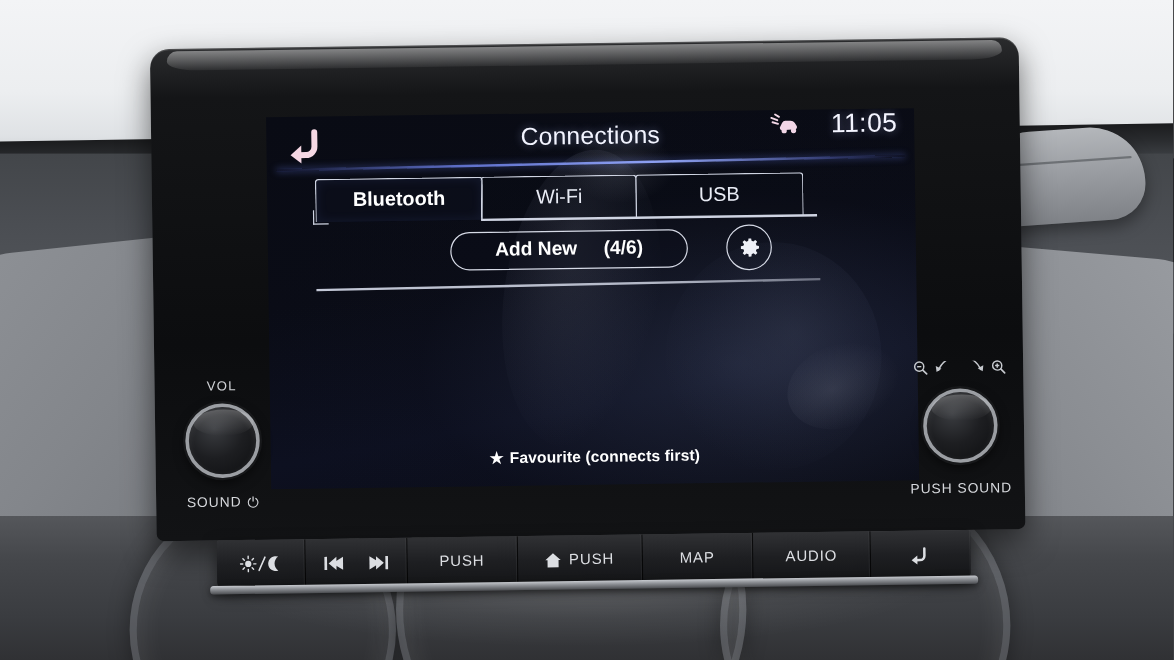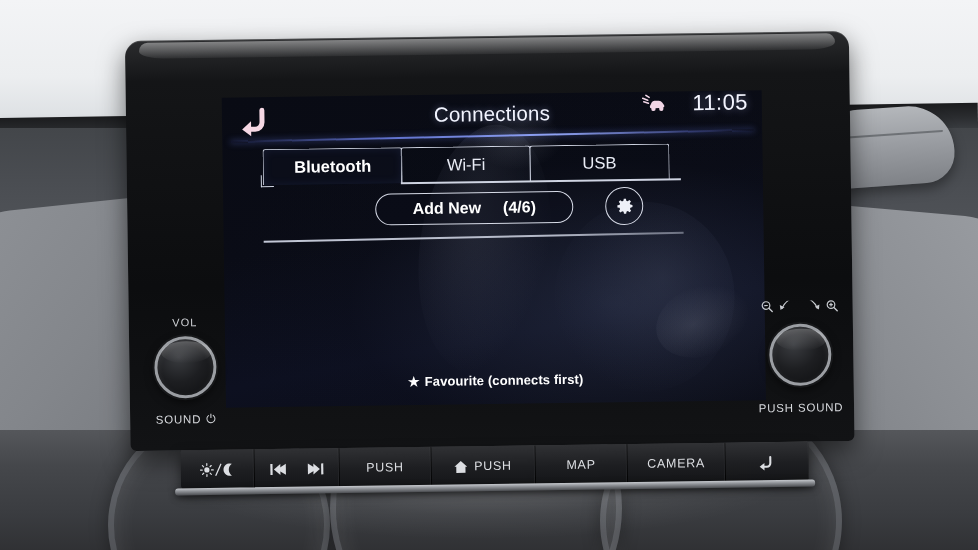--- a/index.html
+++ b/index.html
@@ -598,21 +598,21 @@
           <path d="M7 0.6 L13.4 6.3 L11.6 6.3 L11.6 12.4 L2.4 12.4 L2.4 6.3 L0.6 6.3 Z" fill="#dcdee2"></path>
         </svg>
         <span>PUSH</span>
       </div>
 
       <div class="key k-map">
         <span>MAP</span>
       </div>
 
       <div class="key k-camera">
-        <span>CAMERA</span>
+        <span>AUDIO</span>
       </div>
 
       <div class="key k-back">
         <svg width="20" height="17" viewBox="0 0 20 17" aria-hidden="true">
           <path d="M13.5 3 L13.5 9 A3.6 3.6 0 0 1 9.9 12.6 L6.5 12.6" fill="none" stroke="#dcdee2" stroke-width="2.1" stroke-linecap="round" stroke-linejoin="round"></path>
           <path d="M7.6 8.8 L2.8 12.6 L7.6 16.2 Z" fill="#dcdee2"></path>
         </svg>
       </div>
     </div>
     <div class="keybar-foot"></div>

